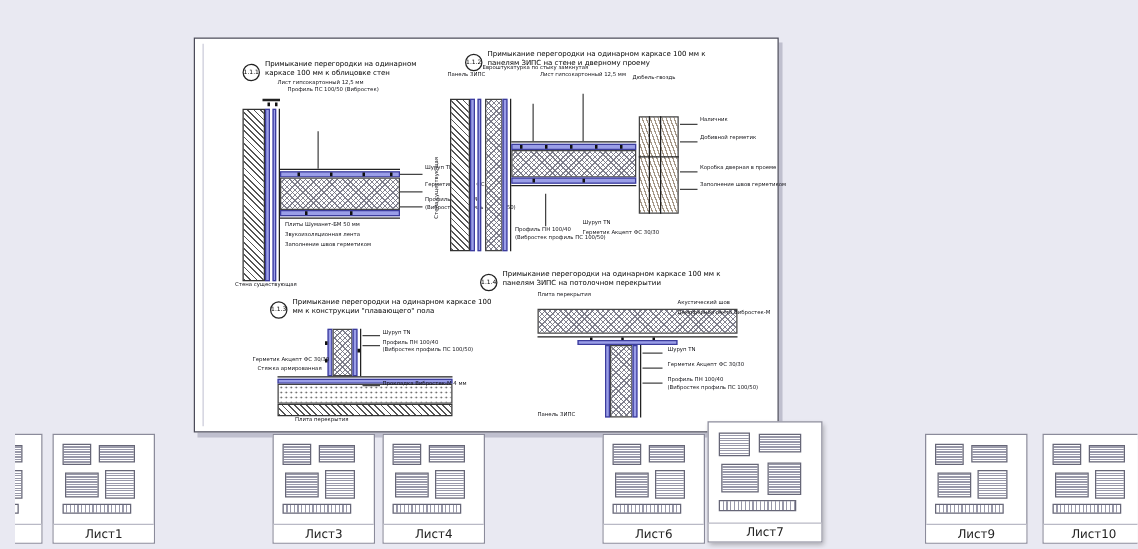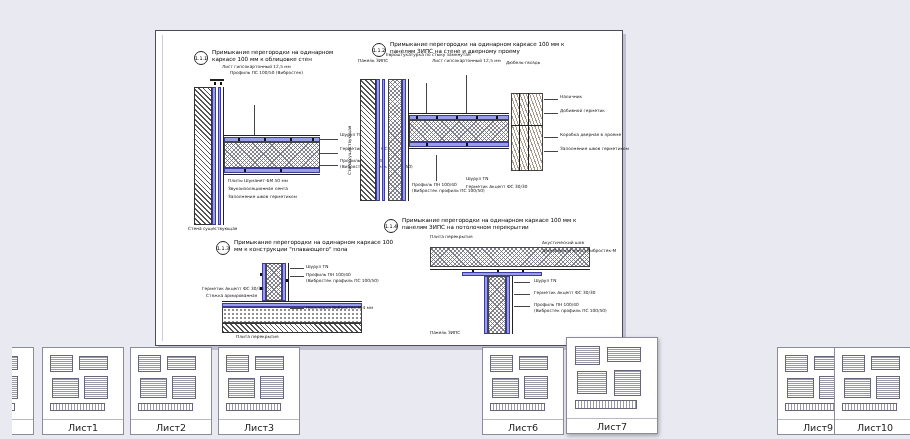--- a/index.html
+++ b/index.html
@@ -230,42 +230,42 @@
     <div class="mini">
       <div class="blk b1"></div>
       <div class="blk b2"></div>
       <div class="blk b3"></div>
       <div class="blk b4"></div>
       <div class="blk b5"></div>
     </div>
     <div class="tlabel">Лист1</div>
   </div>
 
-  <div class="thumb" style="left:118px">
-    <div class="mini">
-      <div class="blk b1"></div>
-      <div class="blk b2"></div>
-      <div class="blk b3"></div>
-      <div class="blk b4"></div>
-      <div class="blk b5"></div>
-    </div>
-    <div class="tlabel">Лист2</div>
-  </div>
 
   <div class="thumb" style="left:206px">
     <div class="mini">
       <div class="blk b1"></div>
       <div class="blk b2"></div>
       <div class="blk b3"></div>
       <div class="blk b4"></div>
       <div class="blk b5"></div>
     </div>
     <div class="tlabel">Лист3</div>
   </div>
 
+  <div class="thumb" style="left:294px">
+    <div class="mini">
+      <div class="blk b1"></div>
+      <div class="blk b2"></div>
+      <div class="blk b3"></div>
+      <div class="blk b4"></div>
+      <div class="blk b5"></div>
+    </div>
+    <div class="tlabel">Лист4</div>
+  </div>
 
 
   <div class="thumb" style="left:470px">
     <div class="mini">
       <div class="blk b1"></div>
       <div class="blk b2"></div>
       <div class="blk b3"></div>
       <div class="blk b4"></div>
       <div class="blk b5"></div>
     </div>
@@ -277,21 +277,21 @@
       <div class="blk b1"></div>
       <div class="blk b2"></div>
       <div class="blk b3"></div>
       <div class="blk b4"></div>
       <div class="blk b5"></div>
     </div>
     <div class="tlabel">Лист7</div>
   </div>
 
 
-  <div class="thumb" style="left:765px">
+  <div class="thumb" style="left:728px">
     <div class="mini">
       <div class="blk b1"></div>
       <div class="blk b2"></div>
       <div class="blk b3"></div>
       <div class="blk b4"></div>
       <div class="blk b5"></div>
     </div>
     <div class="tlabel">Лист9</div>
   </div>
 

